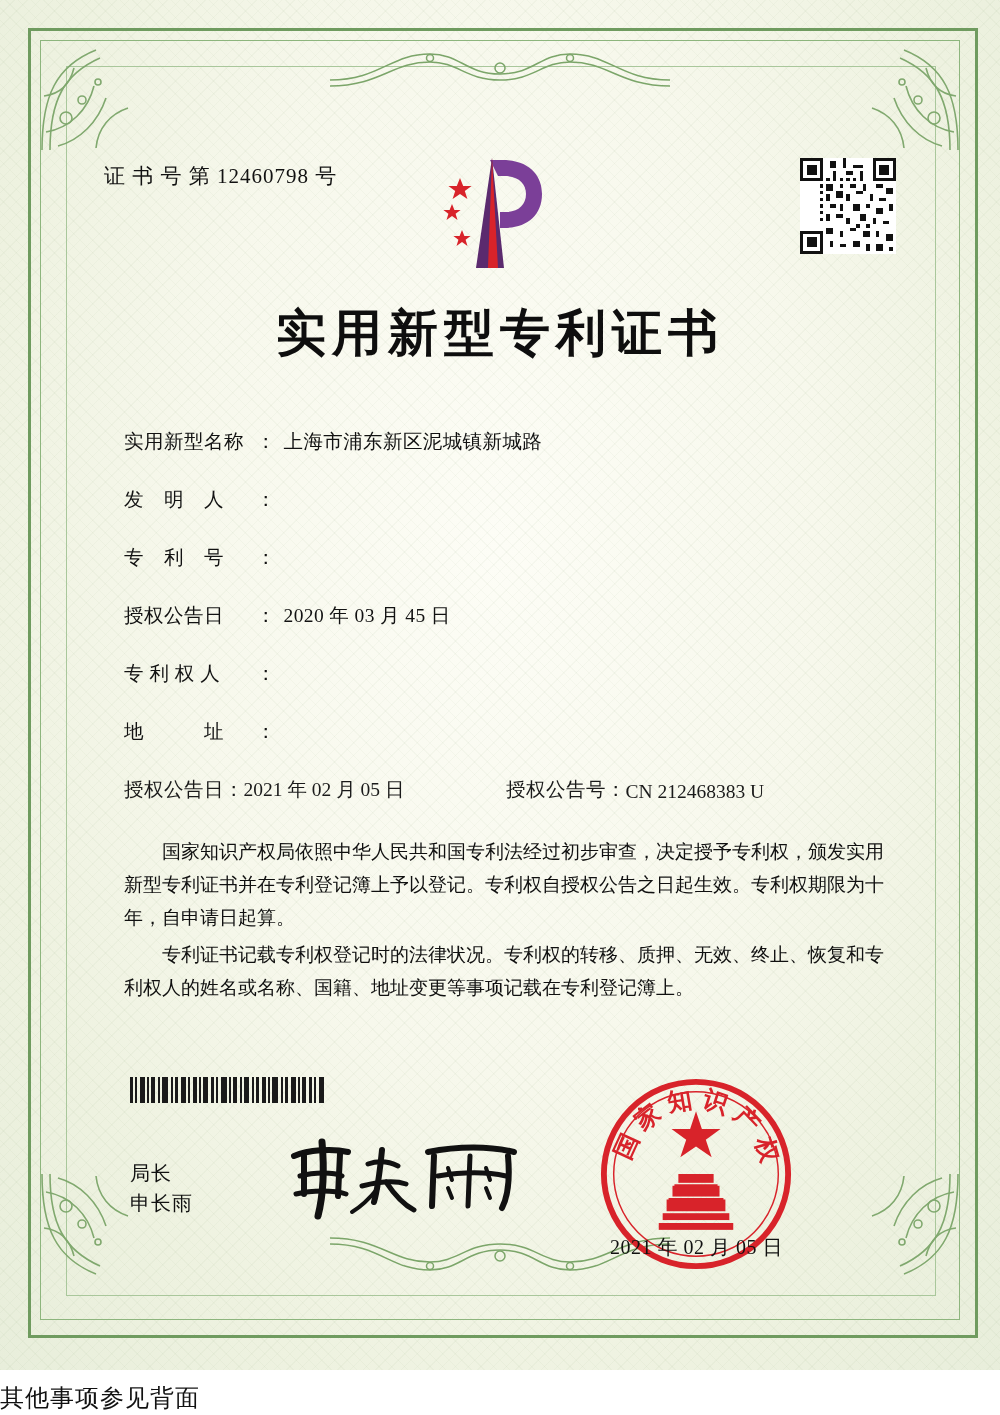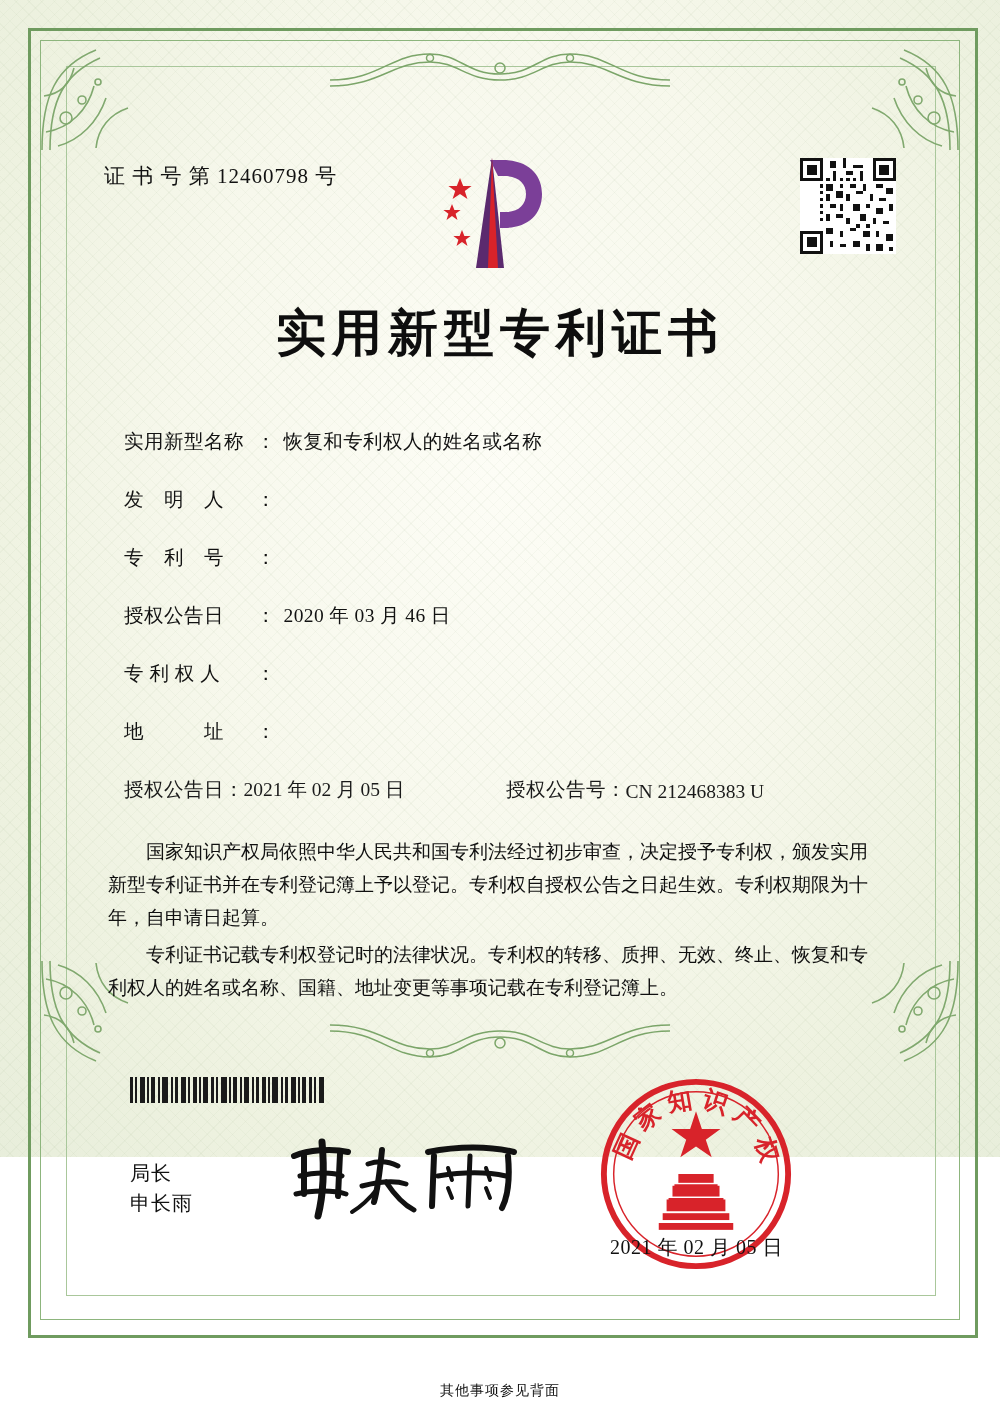--- a/index.html
+++ b/index.html
@@ -14,21 +14,21 @@
     color: #1a1a1a;
     position: relative;
     overflow: hidden;
   }
 
   
   .page {
     position: absolute;
     left: 0; top: 0;
     width: 1000px;
-    height: 1157px;
+    height: 1370px;
     background:
       radial-gradient(ellipse at 50% 40%, #fdfdf6 0%, #f7f8ec 45%, #eef2e0 75%, #e8eedb 100%);
   }
 
   
   .texture {
     position: absolute;
     inset: 0;
     background-image:
       repeating-linear-gradient(45deg, rgba(120,150,100,0.05) 0 1px, transparent 1px 9px),
@@ -174,21 +174,21 @@
     font-size: 19.5px;
     margin-bottom: 26px;
   }
   .row-split .seg1 { flex: 0 0 382px; display: flex; align-items: baseline; }
   .row-split .seg2 { flex: 1 1 auto; display: flex; align-items: flex-end; }
   .row-split .label2 { white-space: pre; letter-spacing: 0.5px; }
 
   
   .paras {
     position: absolute;
-    left: 108px;
+    left: 124px;
     top: 835px;
     width: 760px;
     font-size: 19px;
     line-height: 33px;
     color: #101010;
     text-align: justify;
   }
   .paras p {
     margin: 0 0 4px 0;
     text-indent: 2em;
@@ -252,22 +252,21 @@
     left: 0; right: 0;
     top: 1322px;
     text-align: center;
     font-size: 19px;
     color: #111;
   }
   .back-note {
     position: absolute;
     left: 0; right: 0;
     top: 1382px;
-    text-align: center;
-    font-size: 14px;
+    font-size: 24px;
     color: #111;
     letter-spacing: 1px;
   }
 </style>
 </head>
 <body>
 
 <div class="page">
   <div class="texture"></div>
 
@@ -444,34 +443,34 @@
         <rect x="17" y="20" width="1" height="1"></rect>
     </g>
   </svg>
 
   <div class="title">实用新型专利证书</div>
 
   <div class="fields">
     <div class="row">
       <span class="label">实用新型名称</span>
       <span class="colon">：</span>
-      <span class="value">恢复和专利权人的姓名或名称</span>
+      <span class="value">上海市浦东新区泥城镇新城路</span>
     </div>
     <div class="row">
       <span class="label">发　明　人</span>
       <span class="colon">：</span>
     </div>
     <div class="row">
       <span class="label">专　利　号</span>
       <span class="colon">：</span>
     </div>
     <div class="row">
       <span class="label">授权公告日</span>
       <span class="colon">：</span>
-      <span class="value">2020 年 03 月 46 日</span>
+      <span class="value">2020 年 03 月 45 日</span>
     </div>
     <div class="row">
       <span class="label">专 利 权 人</span>
       <span class="colon">：</span>
     </div>
     <div class="row">
       <span class="label">地　　　址</span>
       <span class="colon">：</span>
     </div>
 

